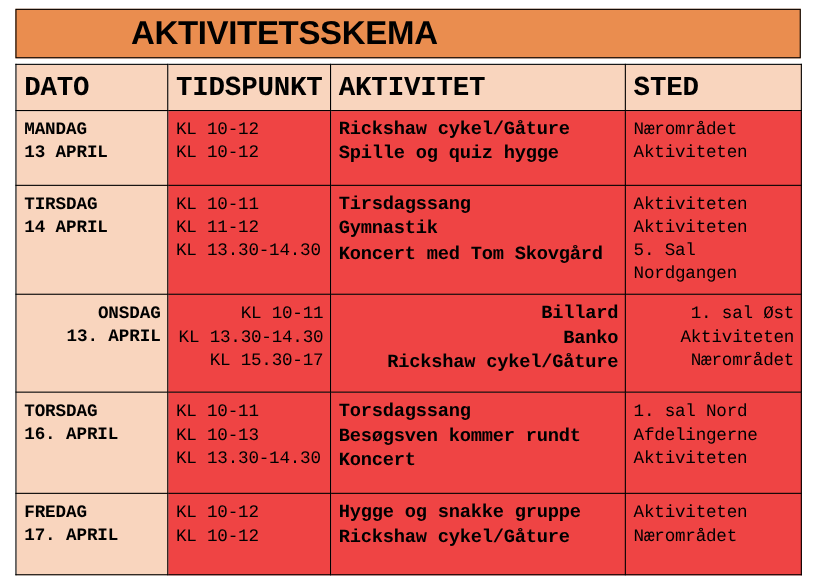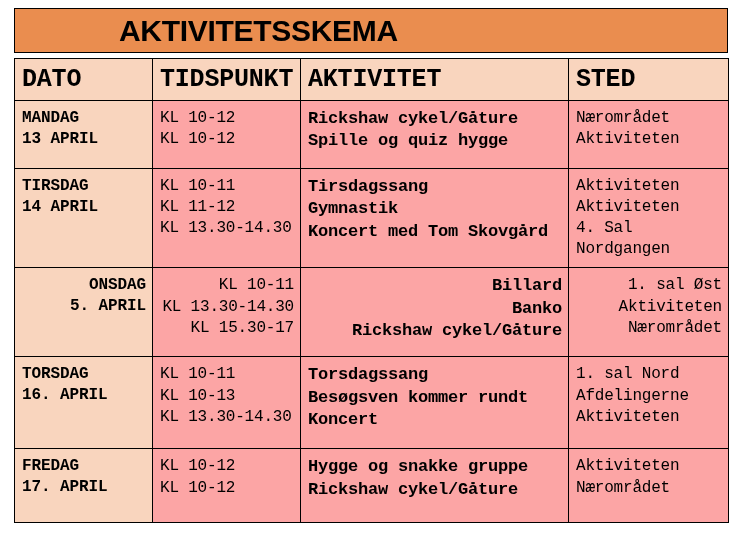--- a/index.html
+++ b/index.html
@@ -89,21 +89,21 @@
     white-space: nowrap;
   }
 
   
   .cell { padding: 7px 6px 7px 7px; }
 
   td.dato {
     background: #f9d5be;
   }
   td.tid, td.akt, td.sted {
-    background: #fca5a5;
+    background: #ef4444;
   }
 
   .dato .cell {
     font-size: 16px;
     font-weight: bold;
     line-height: 1.30;
     letter-spacing: -0.1px;
   }
   .tid .cell {
     font-size: 16px;
@@ -205,30 +205,30 @@
           <div class="cell">
             <span class="line">Tirsdagssang</span>
             <span class="line">Gymnastik</span>
             <span class="line">Koncert med Tom Skovgård</span>
           </div>
         </td>
         <td class="sted">
           <div class="cell">
             <span class="line">Aktiviteten</span>
             <span class="line">Aktiviteten</span>
-            <span class="line">4. Sal Nordgangen</span>
+            <span class="line">5. Sal Nordgangen</span>
           </div>
         </td>
       </tr>
 
       <tr class="r2">
         <td class="dato">
           <div class="cell">
             <span class="line">ONSDAG</span>
-            <span class="line">5. APRIL</span>
+            <span class="line">13. APRIL</span>
           </div>
         </td>
         <td class="tid">
           <div class="cell">
             <span class="line">KL 10-11</span>
             <span class="line">KL 13.30-14.30</span>
             <span class="line">KL 15.30-17</span>
           </div>
         </td>
         <td class="akt">

